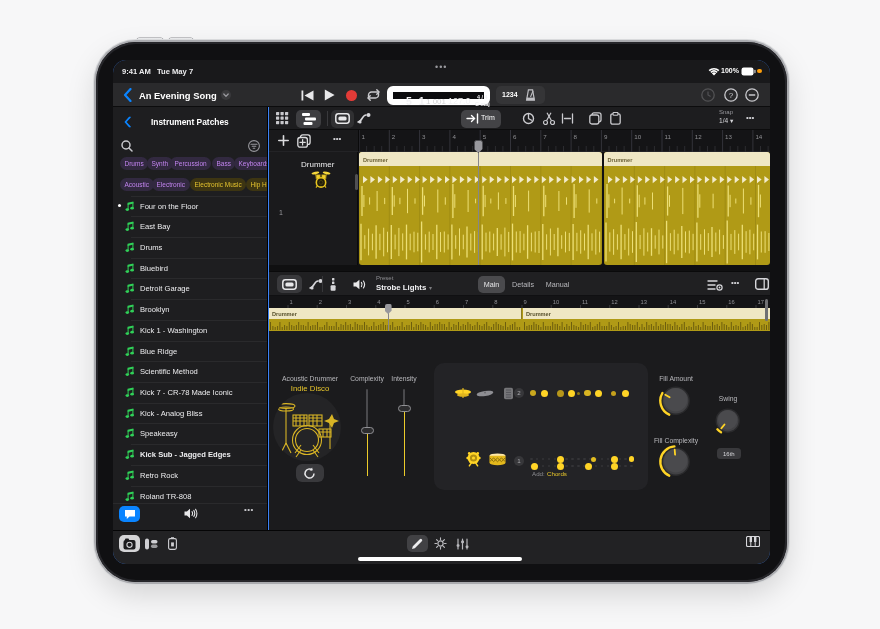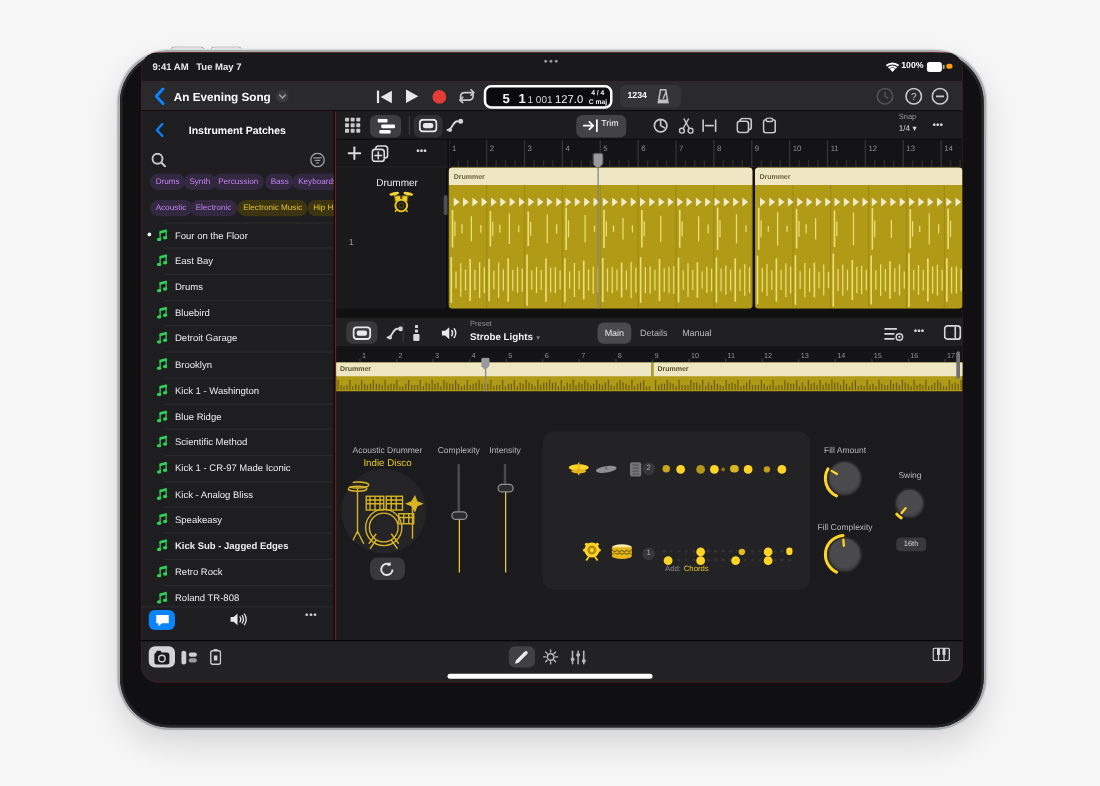--- a/index.html
+++ b/index.html
@@ -1,29 +1,29 @@
 <!DOCTYPE html>
 <html><head><meta charset="utf-8">
 <style>
 * { margin:0; padding:0; box-sizing:border-box; }
 html,body { width:880px; height:629px; background:#f7f7f8; font-family:"Liberation Sans",sans-serif; }
 .abs { position:absolute; }
 #stage { position:relative; width:880px; height:629px; overflow:hidden; }
 #device { position:absolute; left:96px; top:42px; width:691px; height:540px; border-radius:40px;
   background:#101012; box-shadow:0 0 0 2px #aaabaf, 0 0 0 3px #d9dadc, 0 12px 30px rgba(0,0,0,0.15), inset 0 0 0 2px #26262a; }
 .sidebtn { position:absolute; top:37.5px; height:8px; background:linear-gradient(#f0f1f3,#b9babd); border-radius:2.5px; box-shadow:0 0 0 0.6px #8f9094; }
-#screen { position:absolute; left:17px; top:0; width:657px; height:504px; border-radius:13px; background:#7f1d1d; overflow:hidden; }
+#screen { position:absolute; left:17px; top:18px; width:657px; height:504px; border-radius:13px; background:#3b82f6; overflow:hidden; }
 .txt { position:absolute; white-space:nowrap; }
 svg { display:block; }
 .iconb { position:absolute; display:flex; align-items:center; justify-content:center; }
 
 #status { position:absolute; left:0; top:0; width:657px; height:23px; background:#19191b; }
 
 #tbar { position:absolute; left:0; top:23px; width:657px; height:24px; background:#2a2a2c; border-bottom:1px solid #0c0c0d;}
-#lcd { position:absolute; left:274px; top:2.5px; width:103px; height:19px; background:#0b0b0d; border-radius:6px; border:2px solid #ffffff; color:#f2f2f4; }
+#lcd { position:absolute; left:274px; top:2.5px; width:103px; height:19px; background:#0b0b0d; border-radius:6px; border:6px solid #ffffff; color:#f2f2f4; }
 .pill2 { position:absolute; background:#353537; border-radius:5px; }
 
 #sidebar { position:absolute; left:0; top:47px; width:155px; height:423px; background:#1e1e20; border-right:1px solid #000; overflow:hidden;padding-left:34px; }
 .tag { position:absolute; height:13px; border-radius:7px; font-size:6.5px; line-height:13.5px; padding:0 4.5px; white-space:nowrap; }
 .tagp { background:#322940; color:#c284ef; }
 .tagy { background:#3d3512; color:#e3c22e; }
 .prow { position:absolute; left:0; width:155px; height:20.7px; }
 .pnote { position:absolute; left:12px; top:5px; }
 .ptxt { position:absolute; left:27px; top:6px; font-size:7.6px; color:#ececee; }
 
@@ -321,21 +321,21 @@
               <svg width="9" height="10" viewBox="0 0 9 10" style="">
                 <g fill="#30d158">
                   <path d="M2.6 1.8 L8.4 0.4 V2.6 L2.6 4 Z"></path>
                   <rect x="7.4" y="1" width="1" height="6.2"></rect>
                   <rect x="2.6" y="2.4" width="1" height="6.2"></rect>
                   <ellipse cx="2.3" cy="8.6" rx="1.8" ry="1.35"></ellipse>
                   <ellipse cx="7.1" cy="7.2" rx="1.8" ry="1.35"></ellipse>
                 </g>
               </svg>
             </span>
-            <span class="ptxt">Kick 1 - CR-97 Made Iconic</span>
+            <span class="ptxt">Kick 7 - CR-78 Made Iconic</span>
           </div>
           <div class="prow" style="top:295.7px;">
             <div style="position:absolute;left:18px;right:0;top:0;height:1px;background:#2a2a2c;"></div>
             <span class="pnote">
               <svg width="9" height="10" viewBox="0 0 9 10" style="">
                 <g fill="#30d158">
                   <path d="M2.6 1.8 L8.4 0.4 V2.6 L2.6 4 Z"></path>
                   <rect x="7.4" y="1" width="1" height="6.2"></rect>
                   <rect x="2.6" y="2.4" width="1" height="6.2"></rect>
                   <ellipse cx="2.3" cy="8.6" rx="1.8" ry="1.35"></ellipse>

